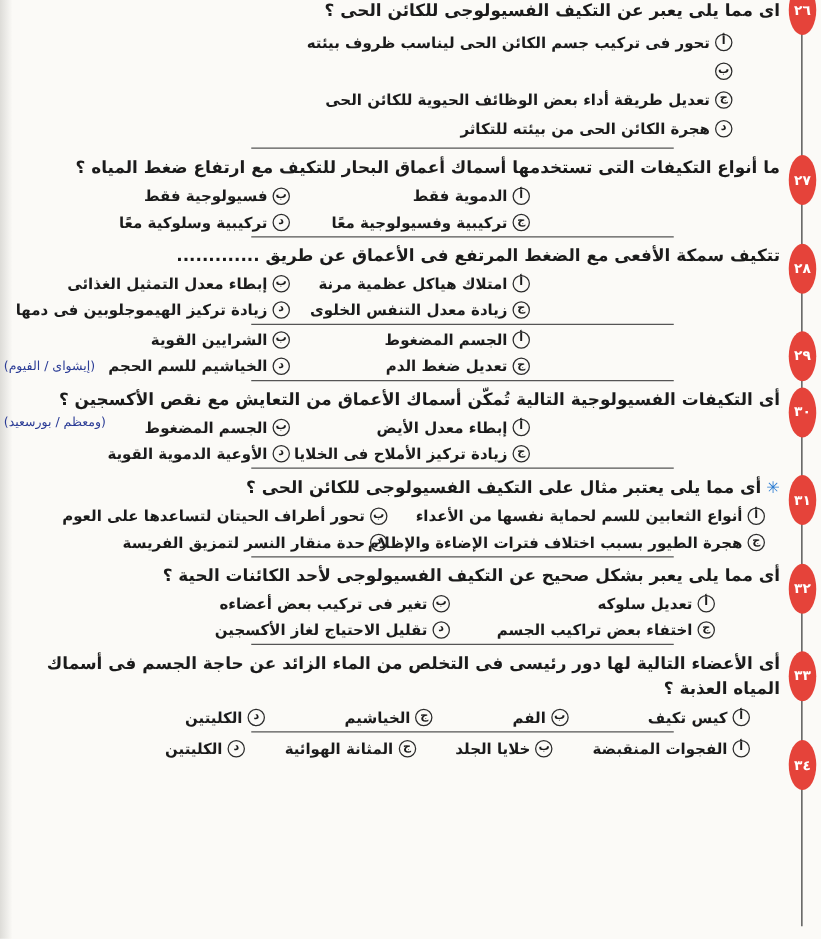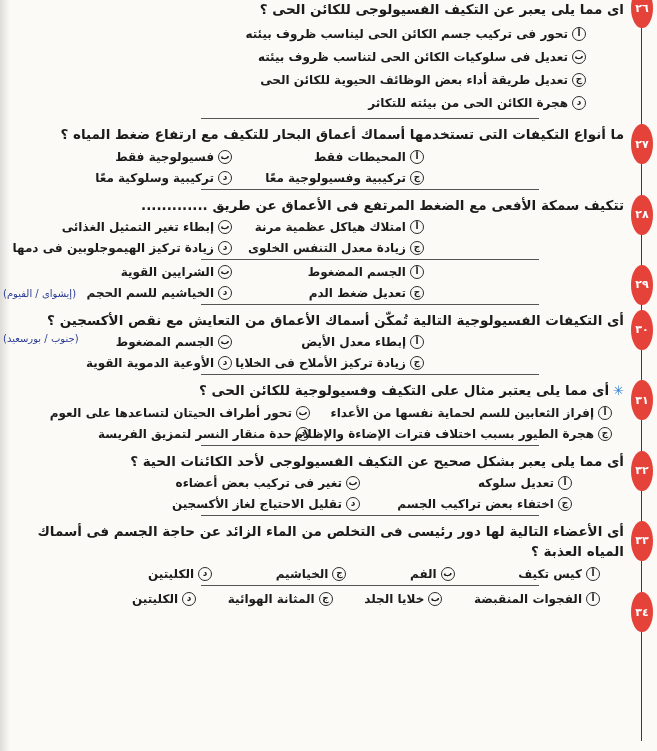--- a/index.html
+++ b/index.html
@@ -74,41 +74,40 @@
   <section class="q q26">
     <span class="badge">٢٦</span>
     <p class="qtext">اى مما يلى يعبر عن التكيف الفسيولوجى للكائن الحى ؟</p>
     <div class="opts list">
       <div class="opt">
         <span class="lc">أ</span>
         <span class="ot">تحور فى تركيب جسم الكائن الحى ليناسب ظروف بيئته</span>
       </div>
       <div class="opt">
         <span class="lc">ب</span>
-        <span class="ot">تعديل فى سلوكيات الكائن الحى لتناسب ظروف بيئته</span>
       </div>
       <div class="opt">
         <span class="lc">ج</span>
         <span class="ot">تعديل طريقة أداء بعض الوظائف الحيوية للكائن الحى</span>
       </div>
       <div class="opt">
         <span class="lc">د</span>
         <span class="ot">هجرة الكائن الحى من بيئته للتكاثر</span>
       </div>
     </div>
   </section>
   <hr class="sep">
 
   <section class="q">
     <span class="badge">٢٧</span>
     <p class="qtext">ما أنواع التكيفات التى تستخدمها أسماك أعماق البحار للتكيف مع ارتفاع ضغط المياه ؟</p>
     <div class="opts grid g1">
       <div class="opt">
         <span class="lc">أ</span>
-        <span class="ot">المحيطات فقط</span>
+        <span class="ot">الدموية فقط</span>
       </div>
       <div class="opt">
         <span class="lc">ب</span>
         <span class="ot">فسيولوجية فقط</span>
       </div>
       <div class="opt">
         <span class="lc">ج</span>
         <span class="ot">تركيبية وفسيولوجية معًا</span>
       </div>
       <div class="opt">
@@ -122,21 +121,21 @@
   <section class="q">
     <span class="badge">٢٨</span>
     <p class="qtext">تتكيف سمكة الأفعى مع الضغط المرتفع فى الأعماق عن طريق .............</p>
     <div class="opts grid g1">
       <div class="opt">
         <span class="lc">أ</span>
         <span class="ot">امتلاك هياكل عظمية مرنة</span>
       </div>
       <div class="opt">
         <span class="lc">ب</span>
-        <span class="ot">إبطاء تغير التمثيل الغذائى</span>
+        <span class="ot">إبطاء معدل التمثيل الغذائى</span>
       </div>
       <div class="opt">
         <span class="lc">ج</span>
         <span class="ot">زيادة معدل التنفس الخلوى</span>
       </div>
       <div class="opt">
         <span class="lc">د</span>
         <span class="ot">زيادة تركيز الهيموجلوبين فى دمها</span>
       </div>
     </div>
@@ -162,21 +161,21 @@
       <div class="opt">
         <span class="lc">د</span>
         <span class="ot">الخياشيم للسم الحجم</span>
       </div>
     </div>
   </section>
   <hr class="sep">
 
   <section class="q q30">
     <span class="badge">٣٠</span>
-    <span class="tag">(جنوب / بورسعيد)</span>
+    <span class="tag">(ومعظم / بورسعيد)</span>
     <p class="qtext">أى التكيفات الفسيولوجية التالية تُمكّن أسماك الأعماق من التعايش مع نقص الأكسجين ؟</p>
     <div class="opts grid g1">
       <div class="opt">
         <span class="lc">أ</span>
         <span class="ot">إبطاء معدل الأيض</span>
       </div>
       <div class="opt">
         <span class="lc">ب</span>
         <span class="ot">الجسم المضغوط</span>
       </div>
@@ -187,25 +186,25 @@
       <div class="opt">
         <span class="lc">د</span>
         <span class="ot">الأوعية الدموية القوية</span>
       </div>
     </div>
   </section>
   <hr class="sep">
 
   <section class="q">
     <span class="badge">٣١</span>
-    <p class="qtext"><span class="star">✳</span><span>أى مما يلى يعتبر مثال على التكيف وفسيولوجية للكائن الحى ؟</span></p>
+    <p class="qtext"><span class="star">✳</span><span>أى مما يلى يعتبر مثال على التكيف الفسيولوجى للكائن الحى ؟</span></p>
     <div class="opts grid g2">
       <div class="opt">
         <span class="lc">أ</span>
-        <span class="ot">إفراز الثعابين للسم لحماية نفسها من الأعداء</span>
+        <span class="ot">أنواع الثعابين للسم لحماية نفسها من الأعداء</span>
       </div>
       <div class="opt">
         <span class="lc">ب</span>
         <span class="ot">تحور أطراف الحيتان لتساعدها على العوم</span>
       </div>
       <div class="opt">
         <span class="lc">ج</span>
         <span class="ot">هجرة الطيور بسبب اختلاف فترات الإضاءة والإظلام</span>
       </div>
       <div class="opt">

